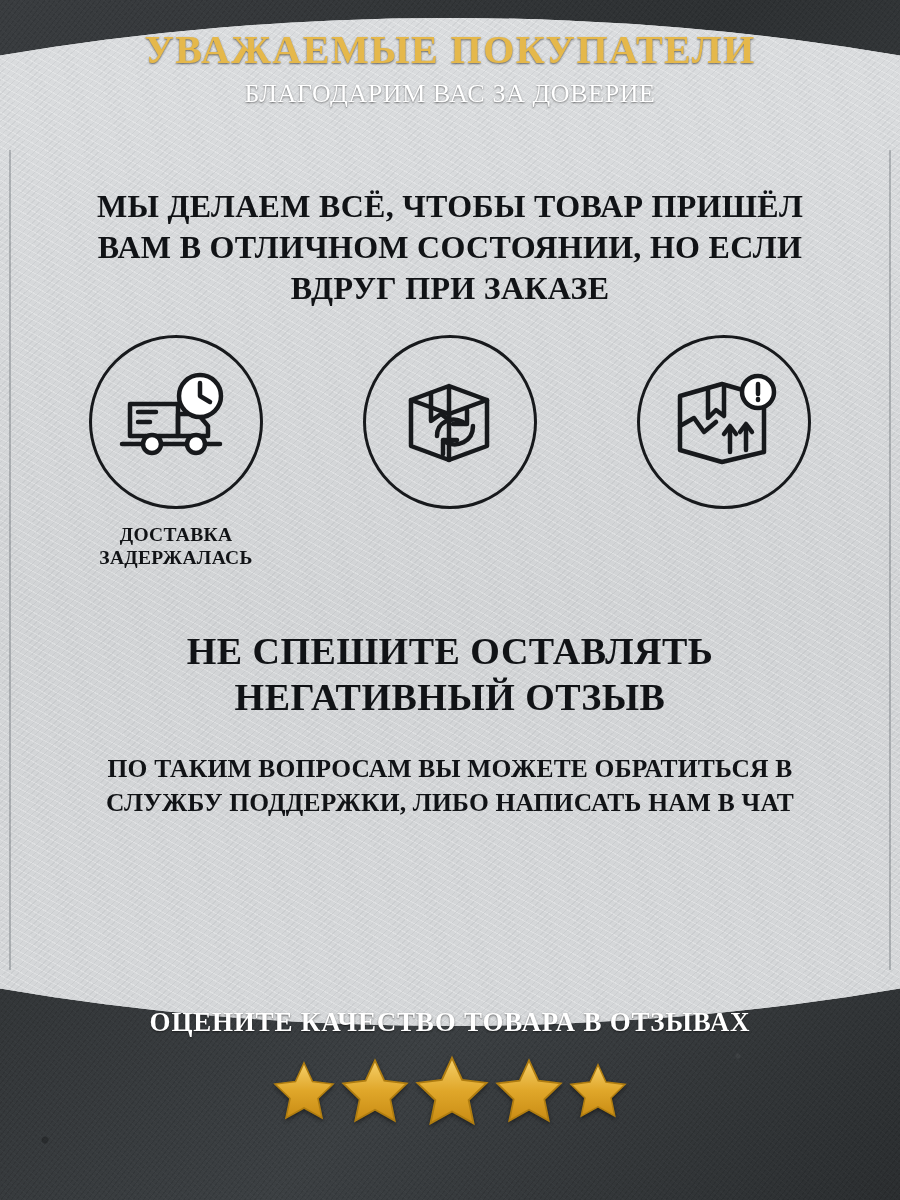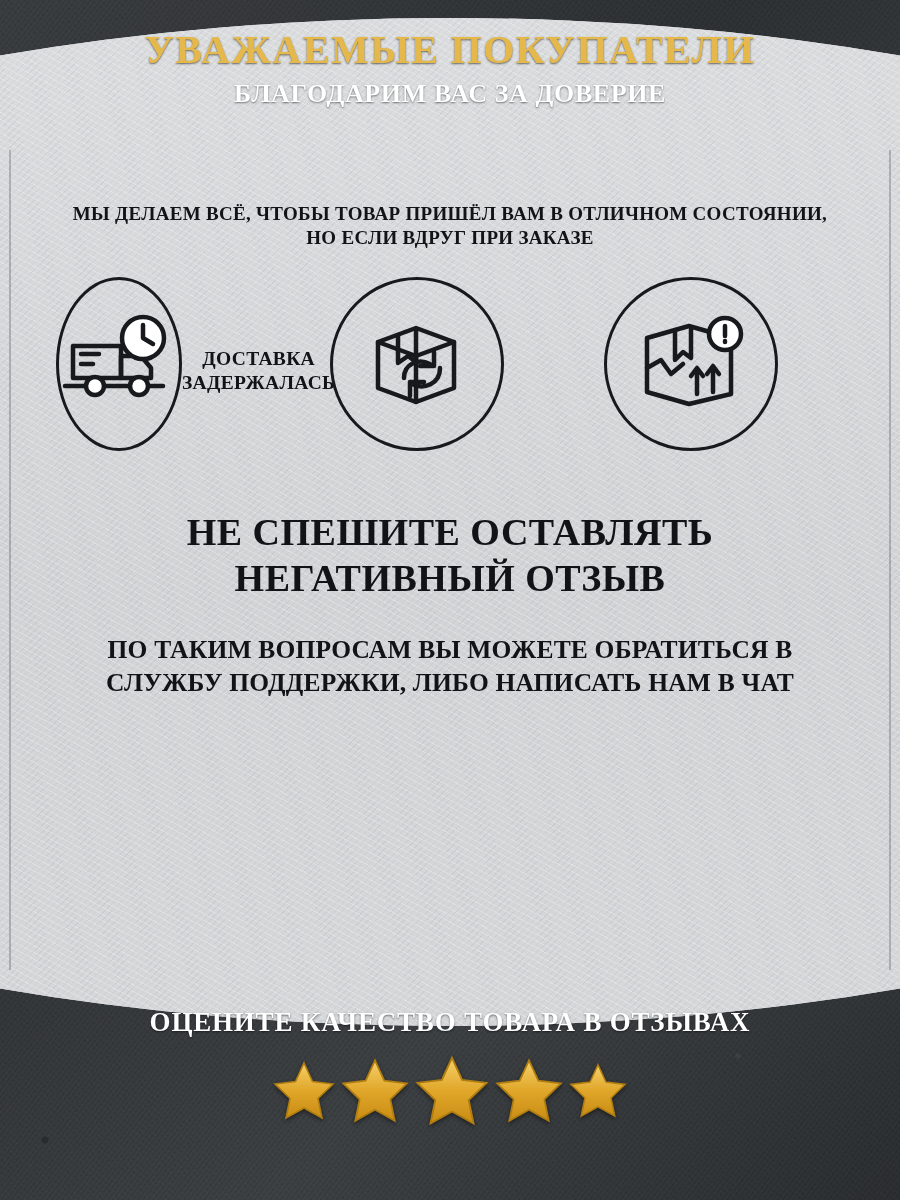--- a/index.html
+++ b/index.html
@@ -74,61 +74,61 @@
     font-weight: bold;
     letter-spacing: 1.5px;
     color: #e5b84b;
     text-transform: uppercase;
     text-shadow: 0 1px 2px rgba(0,0,0,0.55);
   }
   .header-sub {
     margin: 6px auto 0 auto;
     max-width: 560px;
     font-size: 26px;
-    font-weight: bold;
+    font-weight: normal;
     line-height: 1.15;
     letter-spacing: 0.6px;
     color: #ffffff;
     text-transform: uppercase;
     text-shadow: 0 1px 2px rgba(0,0,0,0.5);
   }
 
   
   .main {
     position: absolute;
     top: 180px;
     left: 0;
     right: 0;
     z-index: 4;
     text-align: center;
     color: #111316;
   }
   .intro {
-    margin: 22px auto 0 auto;
+    margin: 6px auto 0 auto;
     max-width: 760px;
-    font-size: 19px;
+    font-size: 32px;
     font-weight: bold;
     line-height: 1.28;
     letter-spacing: 0.3px;
     text-transform: uppercase;
   }
 
   
   .icons-row {
     display: flex;
     justify-content: center;
     align-items: flex-start;
     gap: 34px;
     margin-top: 26px;
     padding: 0 40px;
   }
   .icon-col {
     width: 240px;
     display: flex;
-    flex-direction: row;
+    flex-direction: column;
     align-items: center;
   }
   .icon-circle {
     width: 168px;
     height: 168px;
     border: 3px solid #17191c;
     border-radius: 50%;
     display: flex;
     align-items: center;
     justify-content: center;

